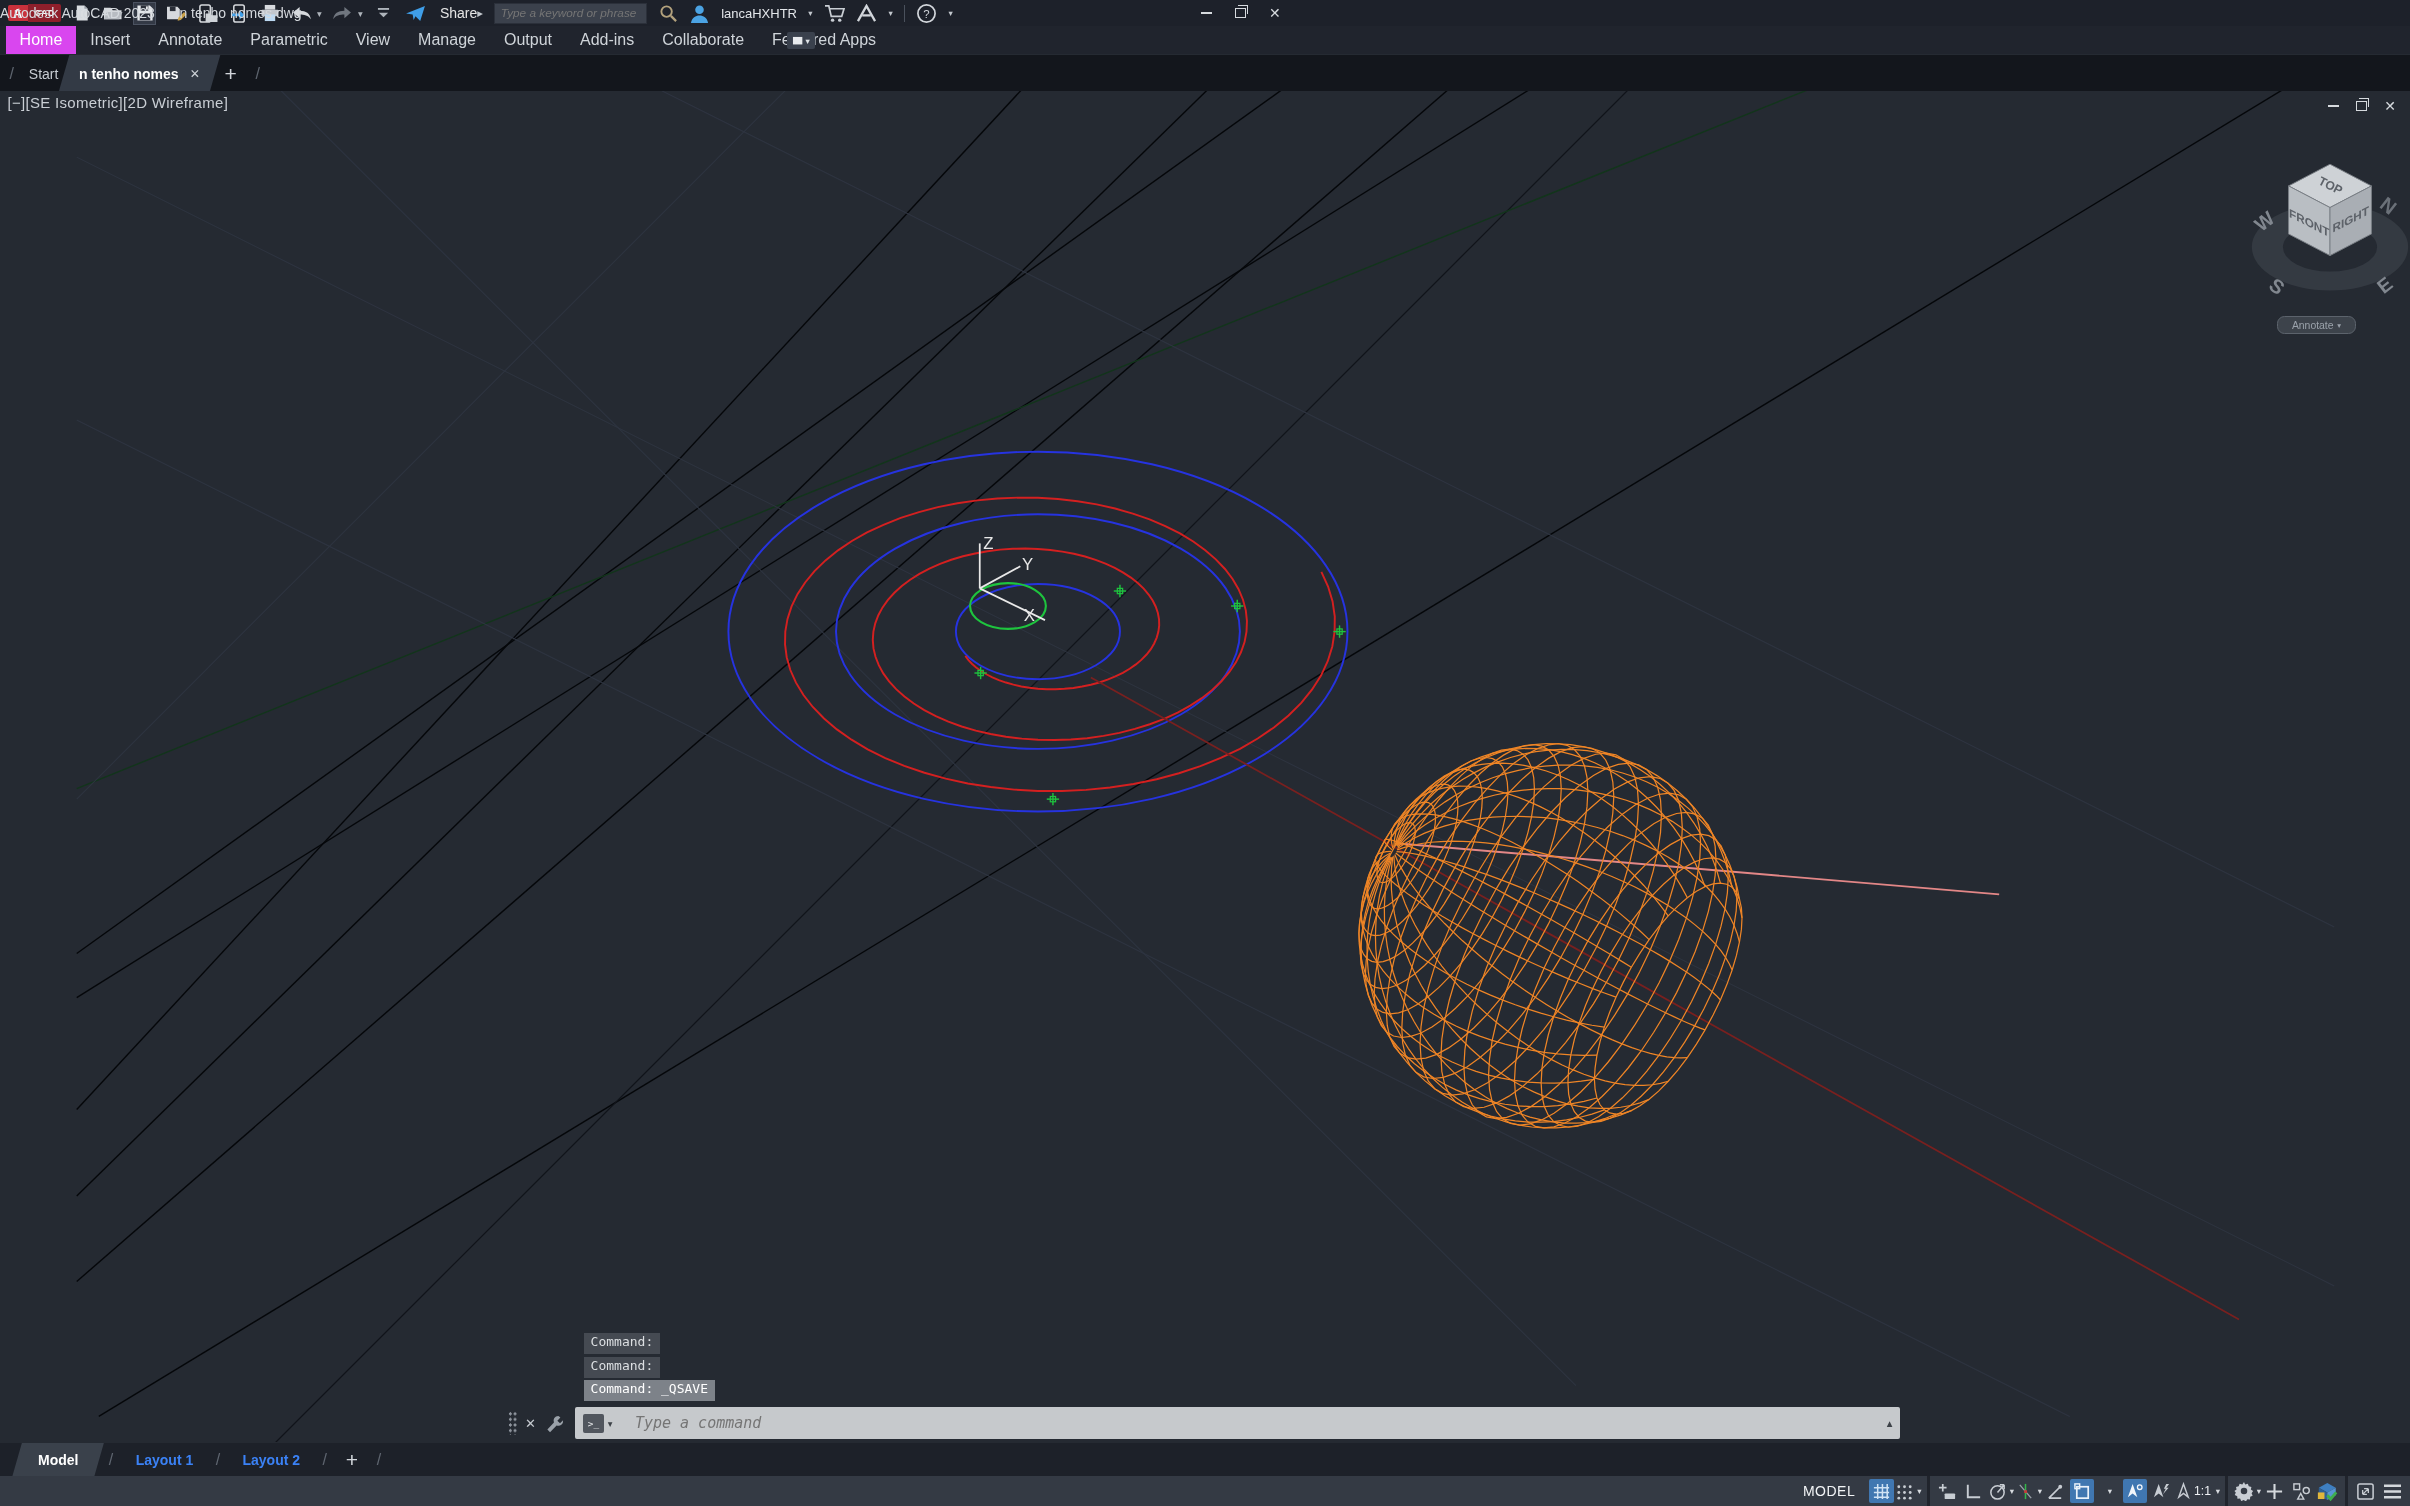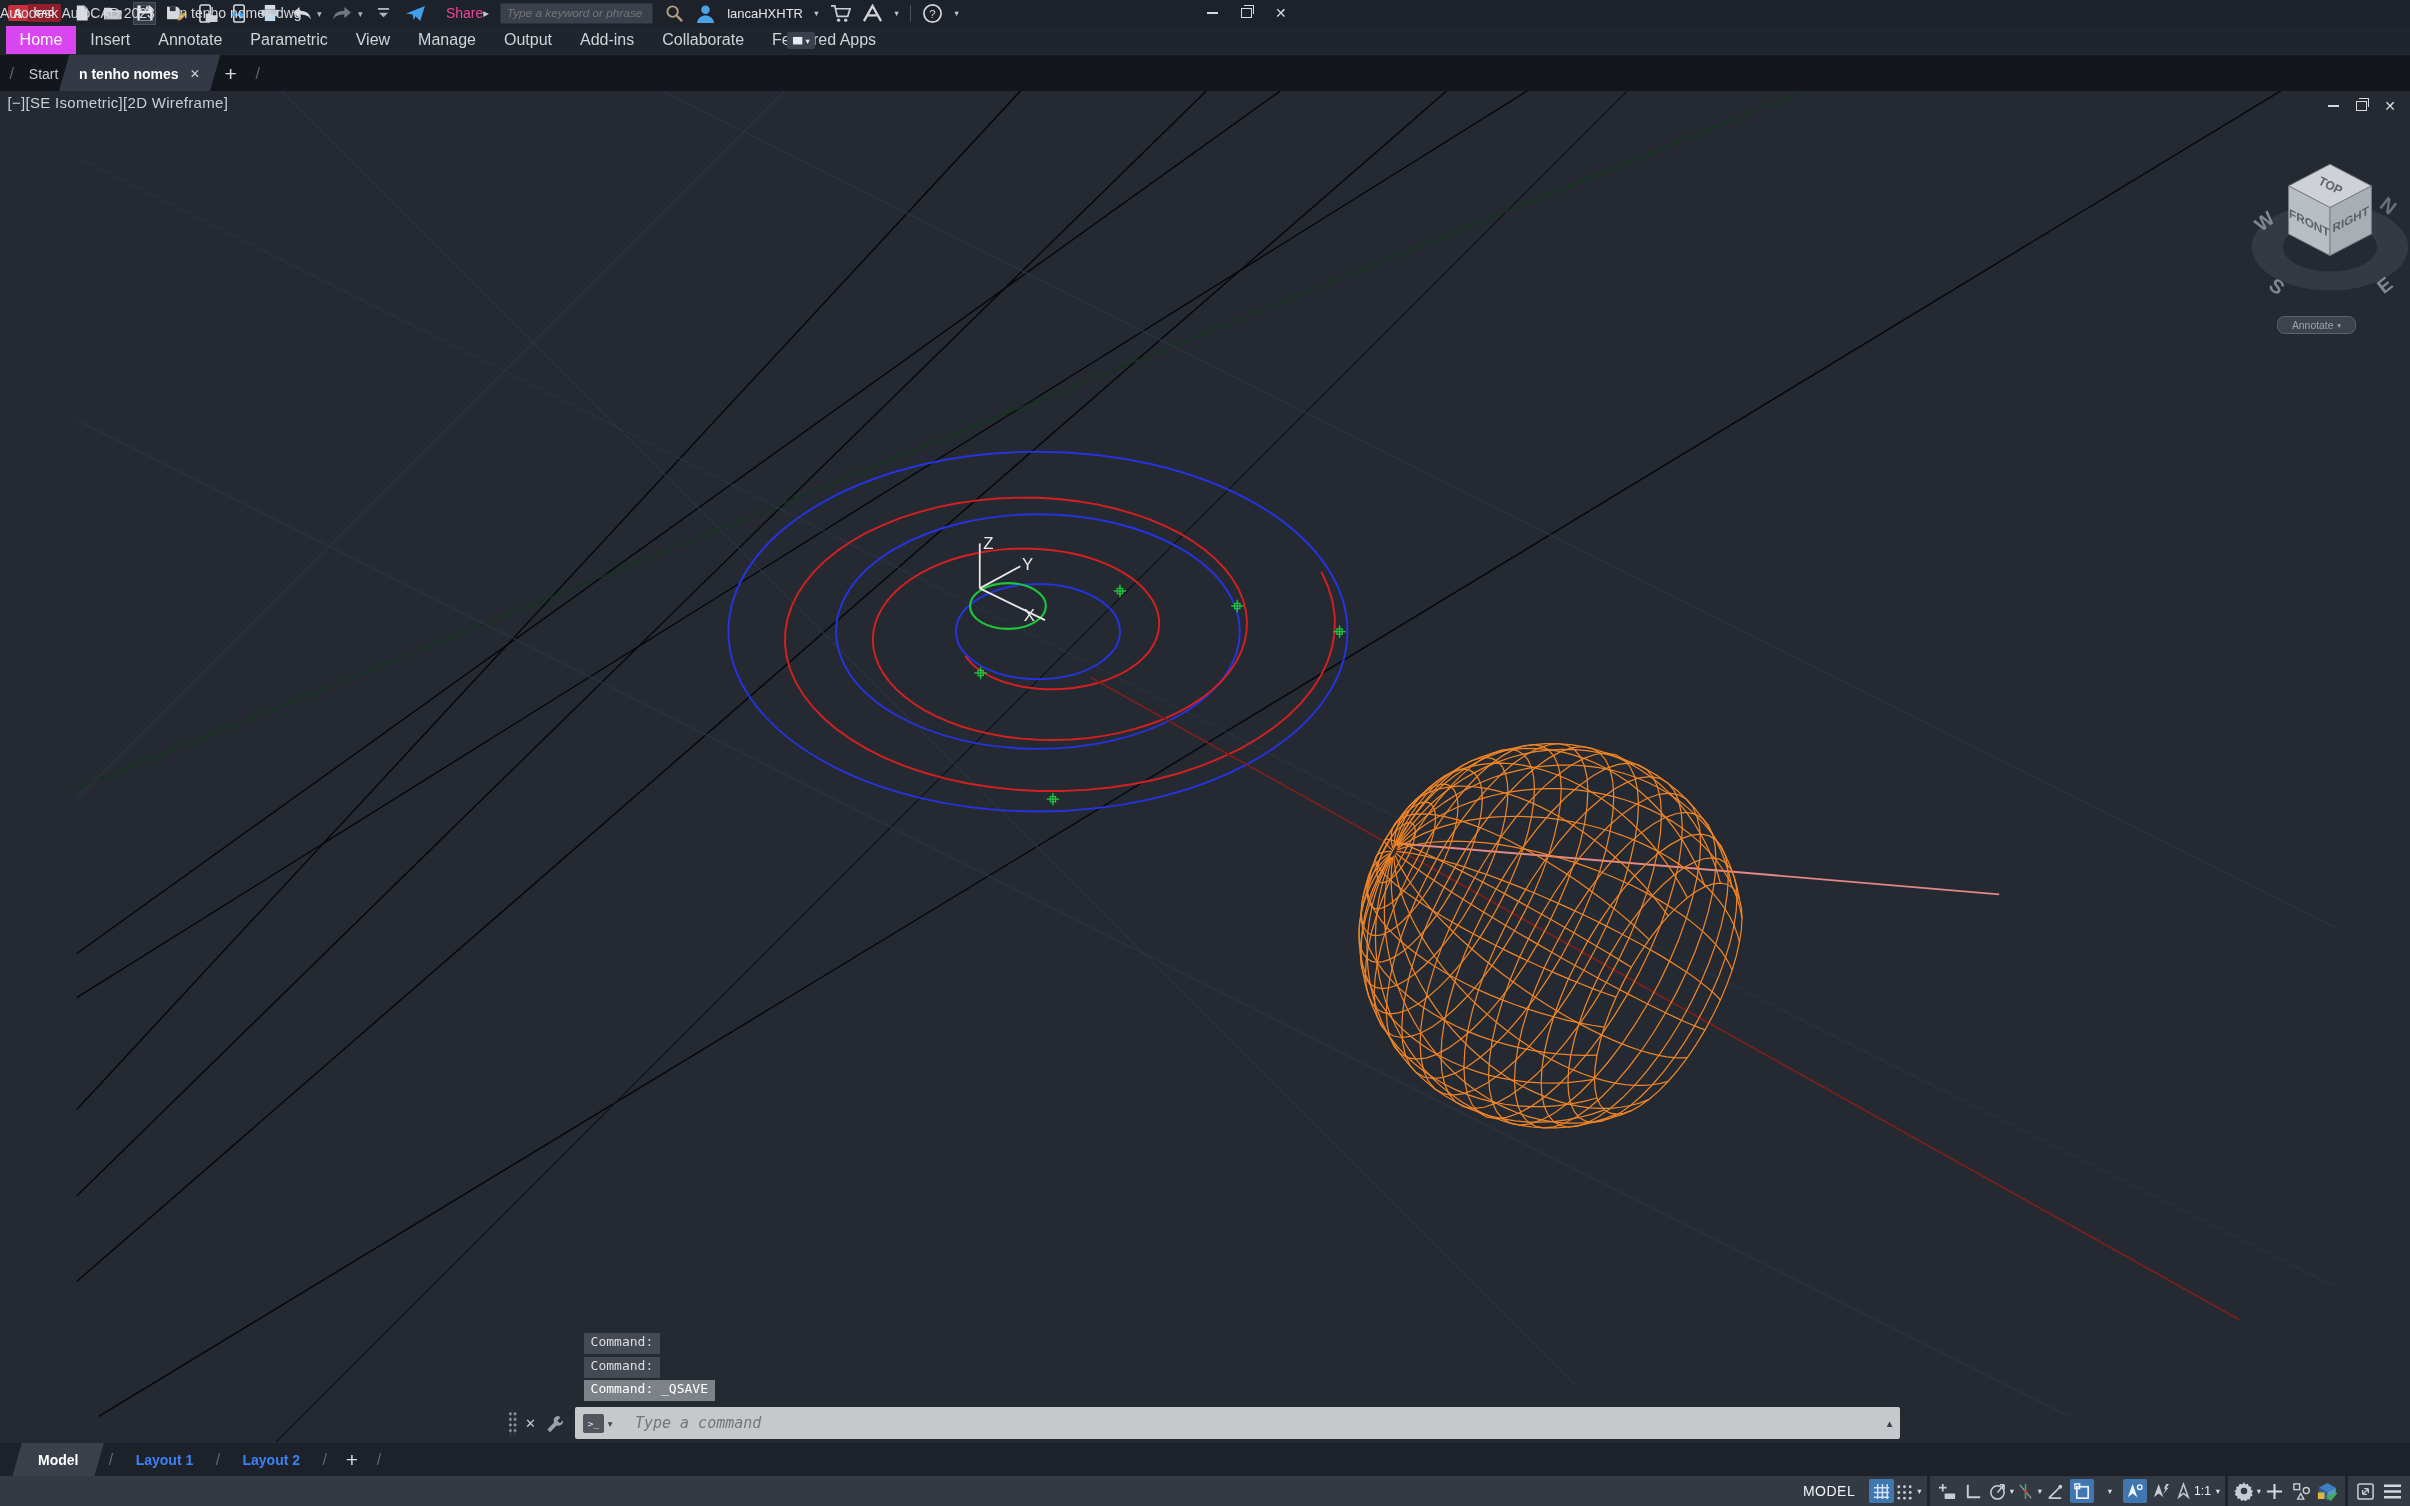--- a/index.html
+++ b/index.html
@@ -8,21 +8,21 @@
   .abs{position:absolute;}
   
   #titlebar{left:0;top:0;width:2411px;height:26px;background:#1d212a;display:flex;align-items:center;}
   #qat{display:flex;align-items:center;gap:10.4px;padding-left:7.5px;}
   .logo{display:flex;align-items:center;height:20px;}
   .logo .a{background:#c8313c;color:#fff;font-weight:bold;font-size:13px;padding:0.9px 5.6px;border-radius:1.9px 0 0 1.9px;}
   .logo .cad{background:#8f1f2b;color:#fff;font-weight:bold;font-size:8.5px;padding:3.8px 6.6px;border-radius:0 1.9px 1.9px 0;letter-spacing:0.5px;}
   .qicon{width:21px;height:21px;display:flex;align-items:center;justify-content:center;}
   .qicon.saved{background:#333945;outline:0.9px solid #4b5260;}
   .carety{font-size:9.4px;color:#aeb4bb;margin-left:-5.6px;}
-  .share{color:#ec4899;font-size:14px;margin-left:10px;}
+  .share{color:#e5e5e5;font-size:14px;margin-left:4px;}
   #titlecenter{left:0;right:264px;top:0;height:26px;display:flex;align-items:center;gap:24.5px;
                font-size:14px;color:#d4d8dd;pointer-events:none;}
   #titleright{right:0;top:0;height:26px;display:flex;align-items:center;gap:11.3px;padding-right:9.4px;}
   #searchbox{width:151px;height:19px;background:#3b414c;border:0.9px solid #2b303a;display:flex;align-items:center;}
   #searchbox input{width:100%;background:transparent;border:none;outline:none;color:#9aa1aa;
                    font-style:italic;font-size:11.8px;font-family:"Liberation Sans",sans-serif;padding:0 5.6px;}
   .tbar-glyph{font-size:11.3px;color:#c3c8ce;}
   .username{font-size:13px;color:#e3e6ea;}
   .winbtns{display:flex;align-items:center;gap:22.6px;margin-left:237px;padding-right:5.6px;}
   .minbar{width:11.3px;height:1.9px;background:#d6dade;}

